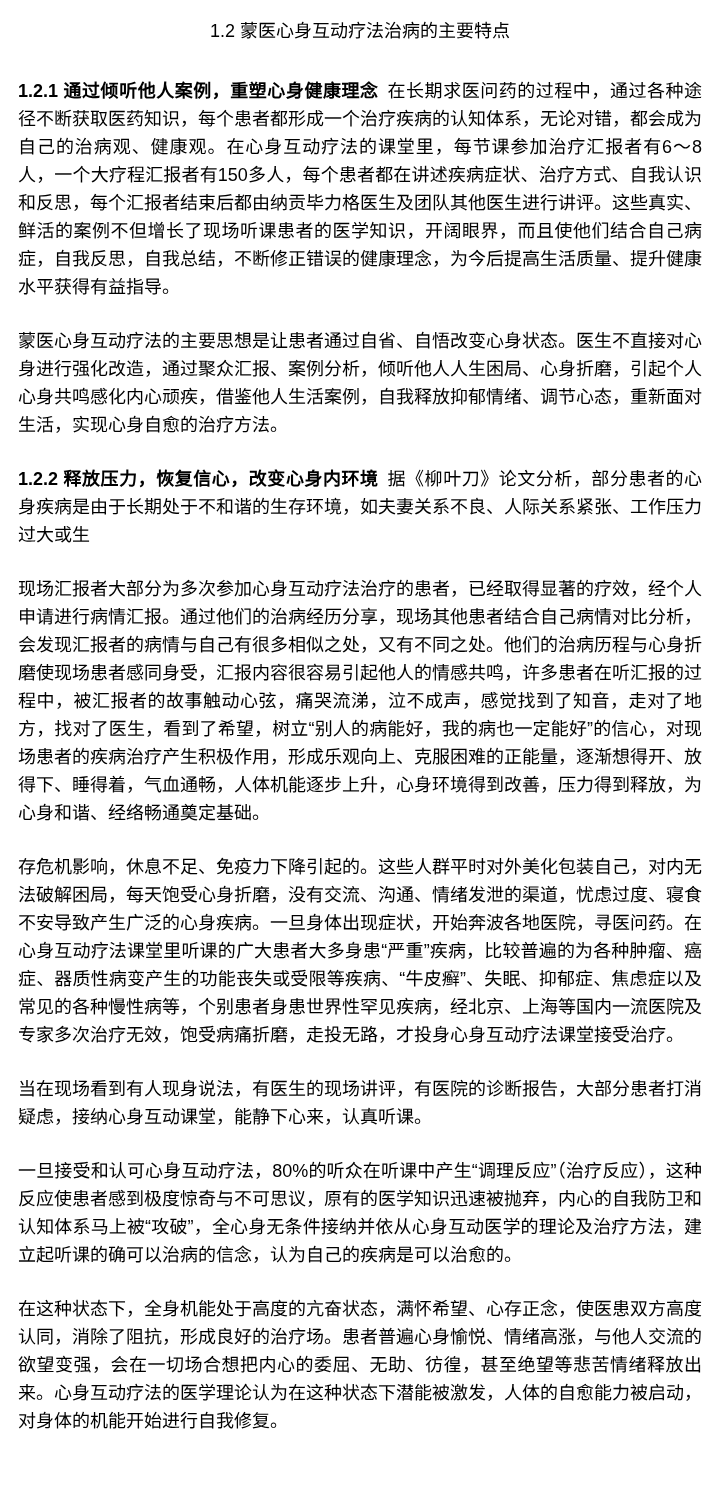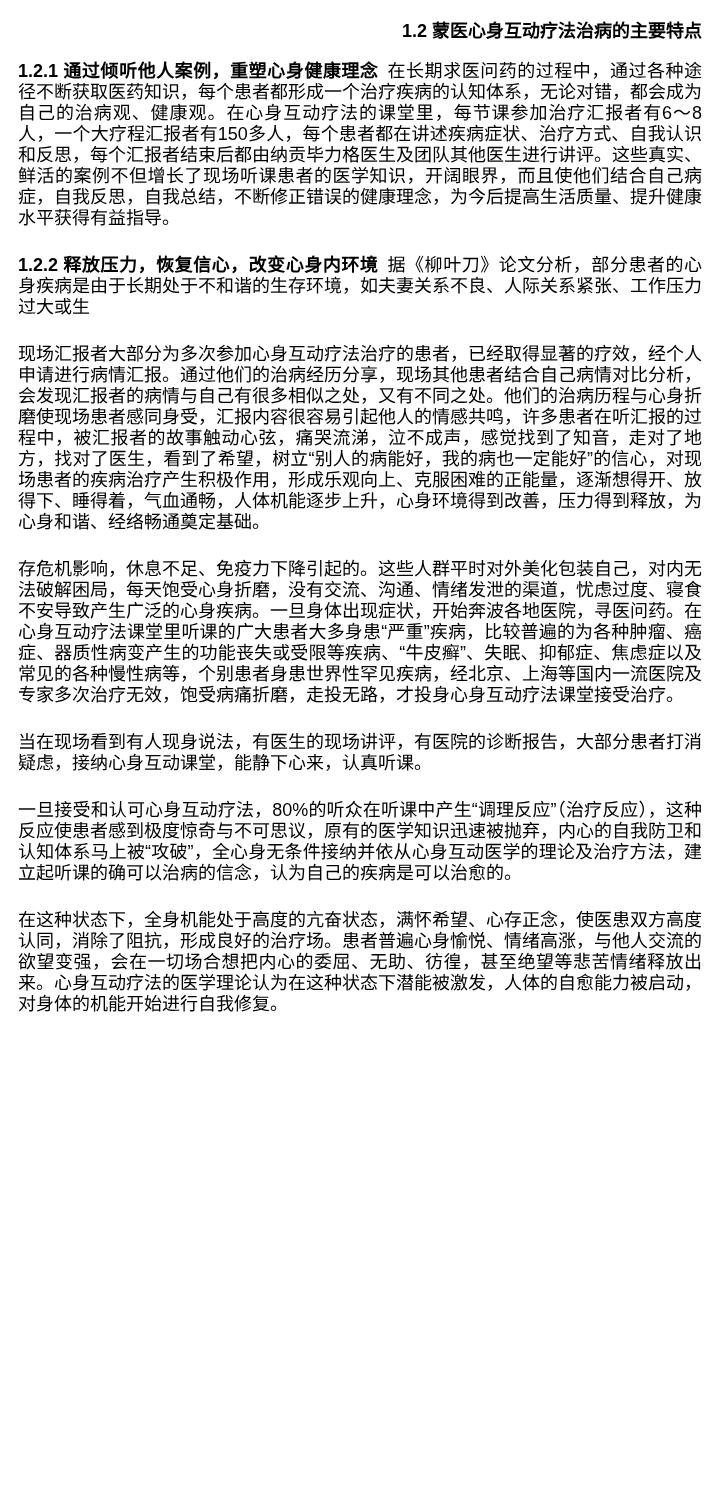--- a/index.html
+++ b/index.html
@@ -16,27 +16,27 @@
     box-sizing: border-box;
   }
   .page {
     box-sizing: border-box;
     width: 723px;
     padding: 18px 21px 8px 18px;
   }
   .heading {
     font-size: 18px;
     line-height: 27px;
-    font-weight: bold;
-    margin: 0 0 16px 0;
-    text-align: right;
+    font-weight: normal;
+    margin: 0 0 32px 0;
+    text-align: center;
   }
   .para {
     font-size: 18px;
-    line-height: 21px;
+    line-height: 28px;
     margin: 0 0 26px 0;
     text-align: justify;
     text-justify: inter-ideograph;
     word-break: break-all;
   }
   .para:last-child {
     margin-bottom: 0;
   }
   .run-in {
     font-weight: bold;
@@ -45,20 +45,21 @@
 </style>
 </head>
 <body>
 
 <div class="page">
 
   <h2 class="heading">1.2 蒙医心身互动疗法治病的主要特点</h2>
 
   <p class="para"><b class="run-in">1.2.1 通过倾听他人案例，重塑心身健康理念</b><span>在长期求医问药的过程中，通过各种途径不断获取医药知识，每个患者都形成一个治疗疾病的认知体系，无论对错，都会成为自己的治病观、健康观。在心身互动疗法的课堂里，每节课参加治疗汇报者有6～8人，一个大疗程汇报者有150多人，每个患者都在讲述疾病症状、治疗方式、自我认识和反思，每个汇报者结束后都由纳贡毕力格医生及团队其他医生进行讲评。这些真实、鲜活的案例不但增长了现场听课患者的医学知识，开阔眼界，而且使他们结合自己病症，自我反思，自我总结，不断修正错误的健康理念，为今后提高生活质量、提升健康水平获得有益指导。</span></p>
 
+  <p class="para"><span>蒙医心身互动疗法的主要思想是让患者通过自省、自悟改变心身状态。医生不直接对心身进行强化改造，通过聚众汇报、案例分析，倾听他人人生困局、心身折磨，引起个人心身共鸣感化内心顽疾，借鉴他人生活案例，自我释放抑郁情绪、调节心态，重新面对生活，实现心身自愈的治疗方法。</span></p>
 
   <p class="para"><b class="run-in">1.2.2 释放压力，恢复信心，改变心身内环境</b><span>据《柳叶刀》论文分析，部分患者的心身疾病是由于长期处于不和谐的生存环境，如夫妻关系不良、人际关系紧张、工作压力过大或生</span></p>
 
   <p class="para"><span>现场汇报者大部分为多次参加心身互动疗法治疗的患者，已经取得显著的疗效，经个人申请进行病情汇报。通过他们的治病经历分享，现场其他患者结合自己病情对比分析，会发现汇报者的病情与自己有很多相似之处，又有不同之处。他们的治病历程与心身折磨使现场患者感同身受，汇报内容很容易引起他人的情感共鸣，许多患者在听汇报的过程中，被汇报者的故事触动心弦，痛哭流涕，泣不成声，感觉找到了知音，走对了地方，找对了医生，看到了希望，树立“别人的病能好，我的病也一定能好”的信心，对现场患者的疾病治疗产生积极作用，形成乐观向上、克服困难的正能量，逐渐想得开、放得下、睡得着，气血通畅，人体机能逐步上升，心身环境得到改善，压力得到释放，为心身和谐、经络畅通奠定基础。</span></p>
 
   <p class="para"><span>存危机影响，休息不足、免疫力下降引起的。这些人群平时对外美化包装自己，对内无法破解困局，每天饱受心身折磨，没有交流、沟通、情绪发泄的渠道，忧虑过度、寝食不安导致产生广泛的心身疾病。一旦身体出现症状，开始奔波各地医院，寻医问药。在心身互动疗法课堂里听课的广大患者大多身患“严重”疾病，比较普遍的为各种肿瘤、癌症、器质性病变产生的功能丧失或受限等疾病、“牛皮癣”、失眠、抑郁症、焦虑症以及常见的各种慢性病等，个别患者身患世界性罕见疾病，经北京、上海等国内一流医院及专家多次治疗无效，饱受病痛折磨，走投无路，才投身心身互动疗法课堂接受治疗。</span></p>
 
 
 
   <p class="para"><span>当在现场看到有人现身说法，有医生的现场讲评，有医院的诊断报告，大部分患者打消疑虑，接纳心身互动课堂，能静下心来，认真听课。</span></p>

